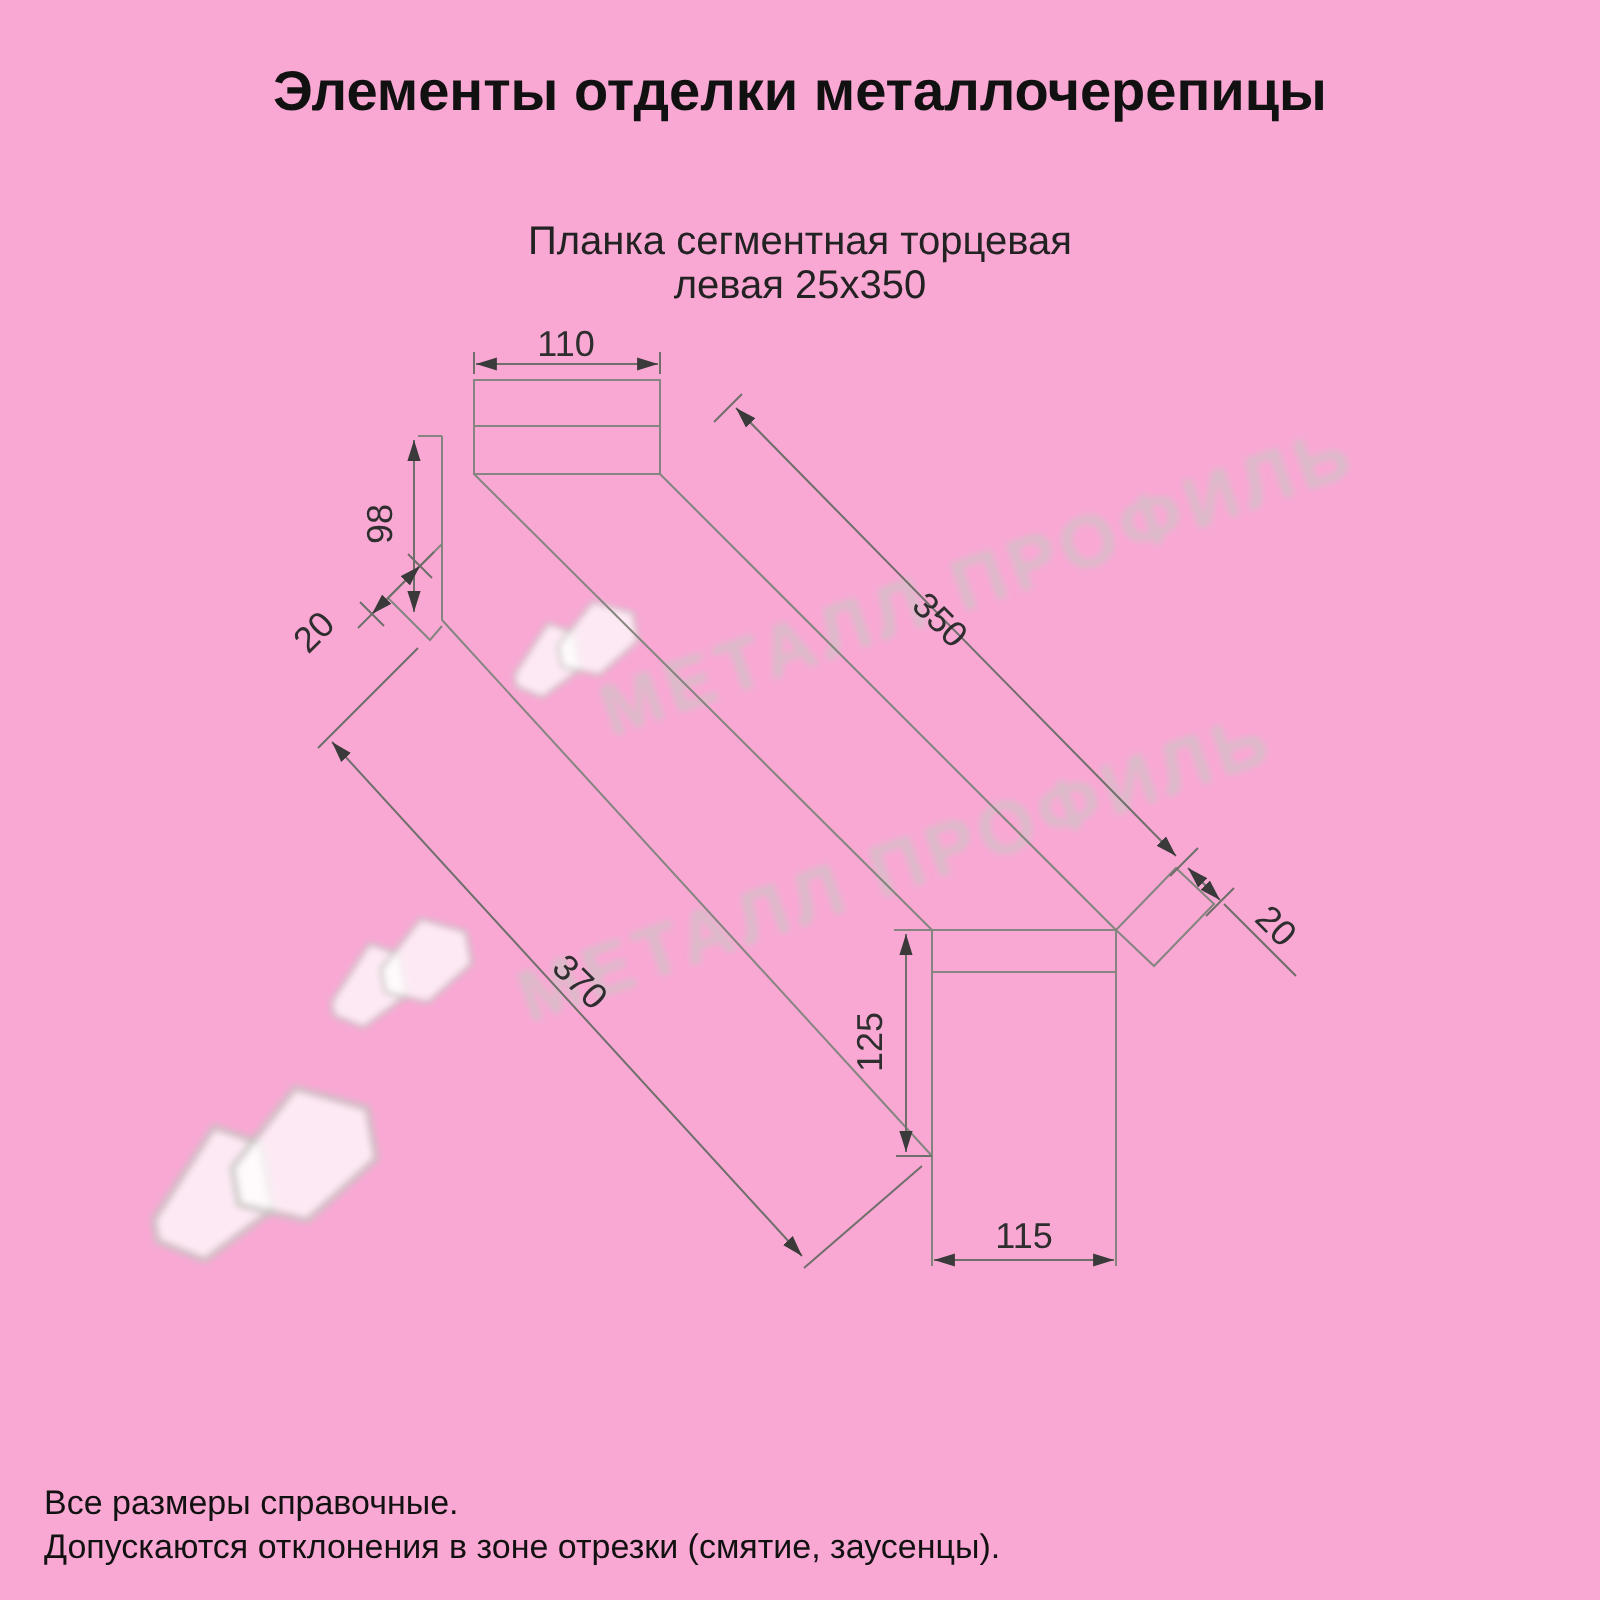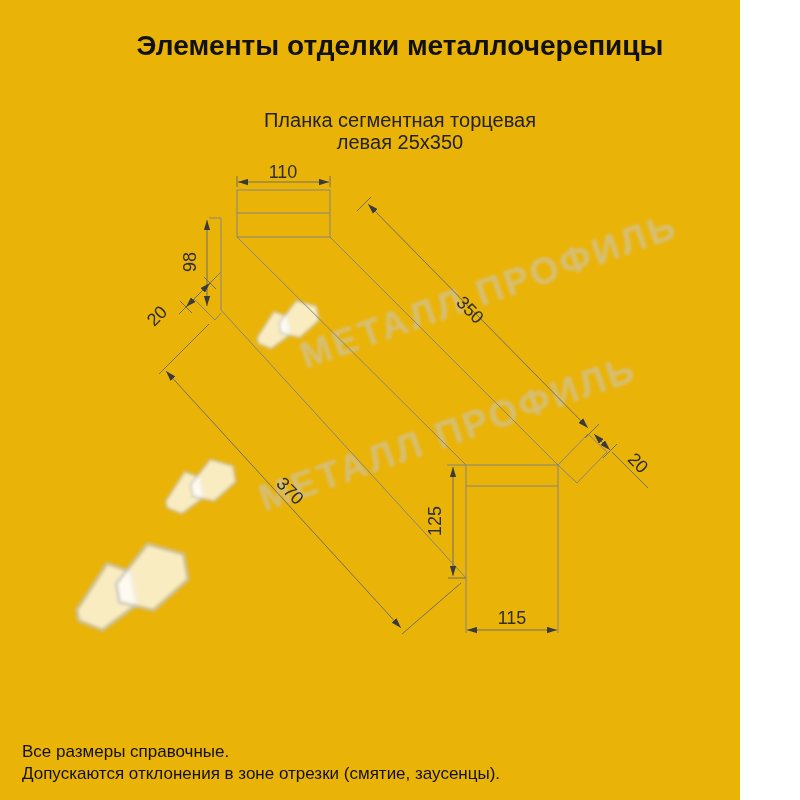--- a/index.html
+++ b/index.html
@@ -1,19 +1,19 @@
 <!DOCTYPE html>
 <html><head>
 <meta charset="utf-8">
 <style>
   html,body{margin:0;padding:0;background:#ffffff;}
   .page{
     position:relative;
-    width:740px;height:800px;
-    background:#eab308;
+    width:800px;height:800px;
+    background:#f9a8d4;
     font-family:"Liberation Sans", sans-serif;
     overflow:hidden;
   }
   svg{display:block;}
   .geo{stroke:#85857f;stroke-width:1;fill:none;}
   .dimline{stroke:#6f6f6a;stroke-width:1;fill:none;}
   .dimtext{fill:#2e2e2e;font-size:18px;font-family:"Liberation Sans",sans-serif;}
   .titletext{fill:#111;font-weight:bold;font-size:28px;font-family:"Liberation Sans",sans-serif;}
   .subtext{fill:#222;font-size:20px;font-family:"Liberation Sans",sans-serif;}
   .foottext{fill:#111;font-size:17px;font-family:"Liberation Sans",sans-serif;}

